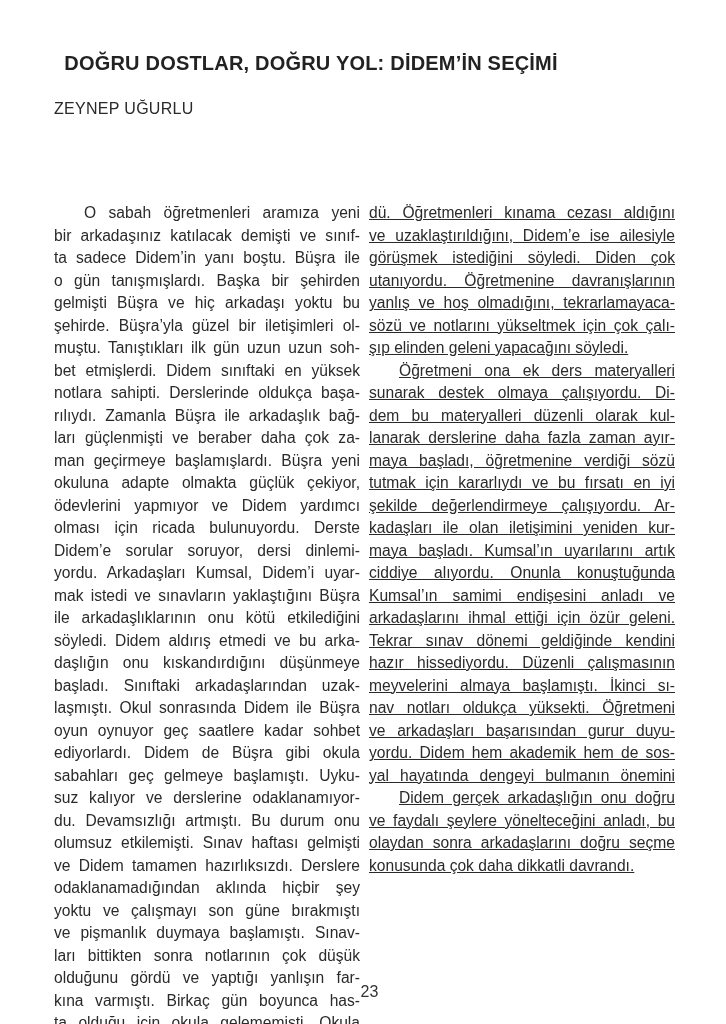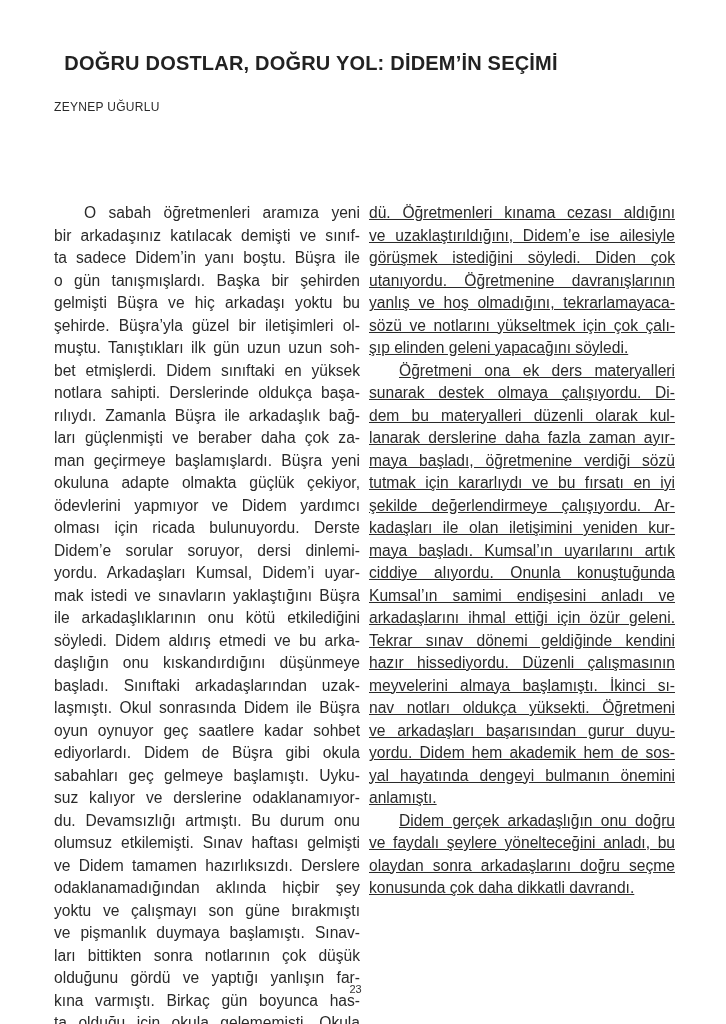--- a/index.html
+++ b/index.html
@@ -1,29 +1,29 @@
 <!DOCTYPE html>
 <html><head>
 <meta charset="utf-8">
 <style>
   html, body { margin: 0; padding: 0; background: #ffffff; }
   body { width: 726px; height: 1024px; position: relative; overflow: hidden;
          font-family: "Liberation Sans", "DejaVu Sans", sans-serif; color: #2a2a2a; }
   .title { position: absolute; left: 0; width: 622px; top: 52px; text-align: center;
            font-weight: bold; font-size: 20px; letter-spacing: 0.2px; color: #222; }
-  .author { position: absolute; left: 54px; top: 100px; font-size: 12px; letter-spacing: 0.3px; color: #2a2a2a; }
+  .author { position: absolute; left: 54px; top: 100px; font-size: 16px; letter-spacing: 0.3px; color: #2a2a2a; }
   .col { position: absolute; top: 162px; width: 306px; margin-top: 40px; }
   .col.left { left: 54px; }
   .col.right { left: 369px; text-decoration: underline; }
   .line { height: 22.5px; line-height: 22.5px; font-size: 15.6px; white-space: nowrap;
           text-align: justify; text-align-last: justify; overflow: hidden; }
   .line.last { text-align-last: left; }
   .line.indent { text-indent: 30px; }
   .pagenum { position: absolute; top: 983px; left: 0; width: 711px; text-align: center;
-             font-size: 11px; color: #333; }
+             font-size: 16px; color: #333; padding-left: 14px; }
 </style>
 </head>
 <body>
 
 <div>
   <div class="title">DOĞRU DOSTLAR, DOĞRU YOL: DİDEM’İN SEÇİMİ</div>
   <div class="author">ZEYNEP UĞURLU</div>
 
   <div class="col left">
     <div class="line indent">O sabah öğretmenleri aramıza yeni</div>
@@ -86,21 +86,20 @@
     <div class="line">ciddiye alıyordu. Onunla konuştuğunda</div>
     <div class="line">Kumsal’ın samimi endişesini anladı ve</div>
     <div class="line">arkadaşlarını ihmal ettiği için özür geleni.</div>
     <div class="line">Tekrar sınav dönemi geldiğinde kendini</div>
     <div class="line">hazır hissediyordu. Düzenli çalışmasının</div>
     <div class="line">meyvelerini almaya başlamıştı. İkinci sı-</div>
     <div class="line">nav notları oldukça yüksekti. Öğretmeni</div>
     <div class="line">ve arkadaşları başarısından gurur duyu-</div>
     <div class="line">yordu. Didem hem akademik hem de sos-</div>
     <div class="line">yal hayatında dengeyi bulmanın önemini</div>
-    <div class="line last">anlamıştı.</div>
     <div class="line indent">Didem gerçek arkadaşlığın onu doğru</div>
     <div class="line">ve faydalı şeylere yönelteceğini anladı, bu</div>
     <div class="line">olaydan sonra arkadaşlarını doğru seçme</div>
     <div class="line last">konusunda çok daha dikkatli davrandı.</div>
   </div>
 
   <div class="pagenum">23</div>
 </div>
 
 </body></html>

